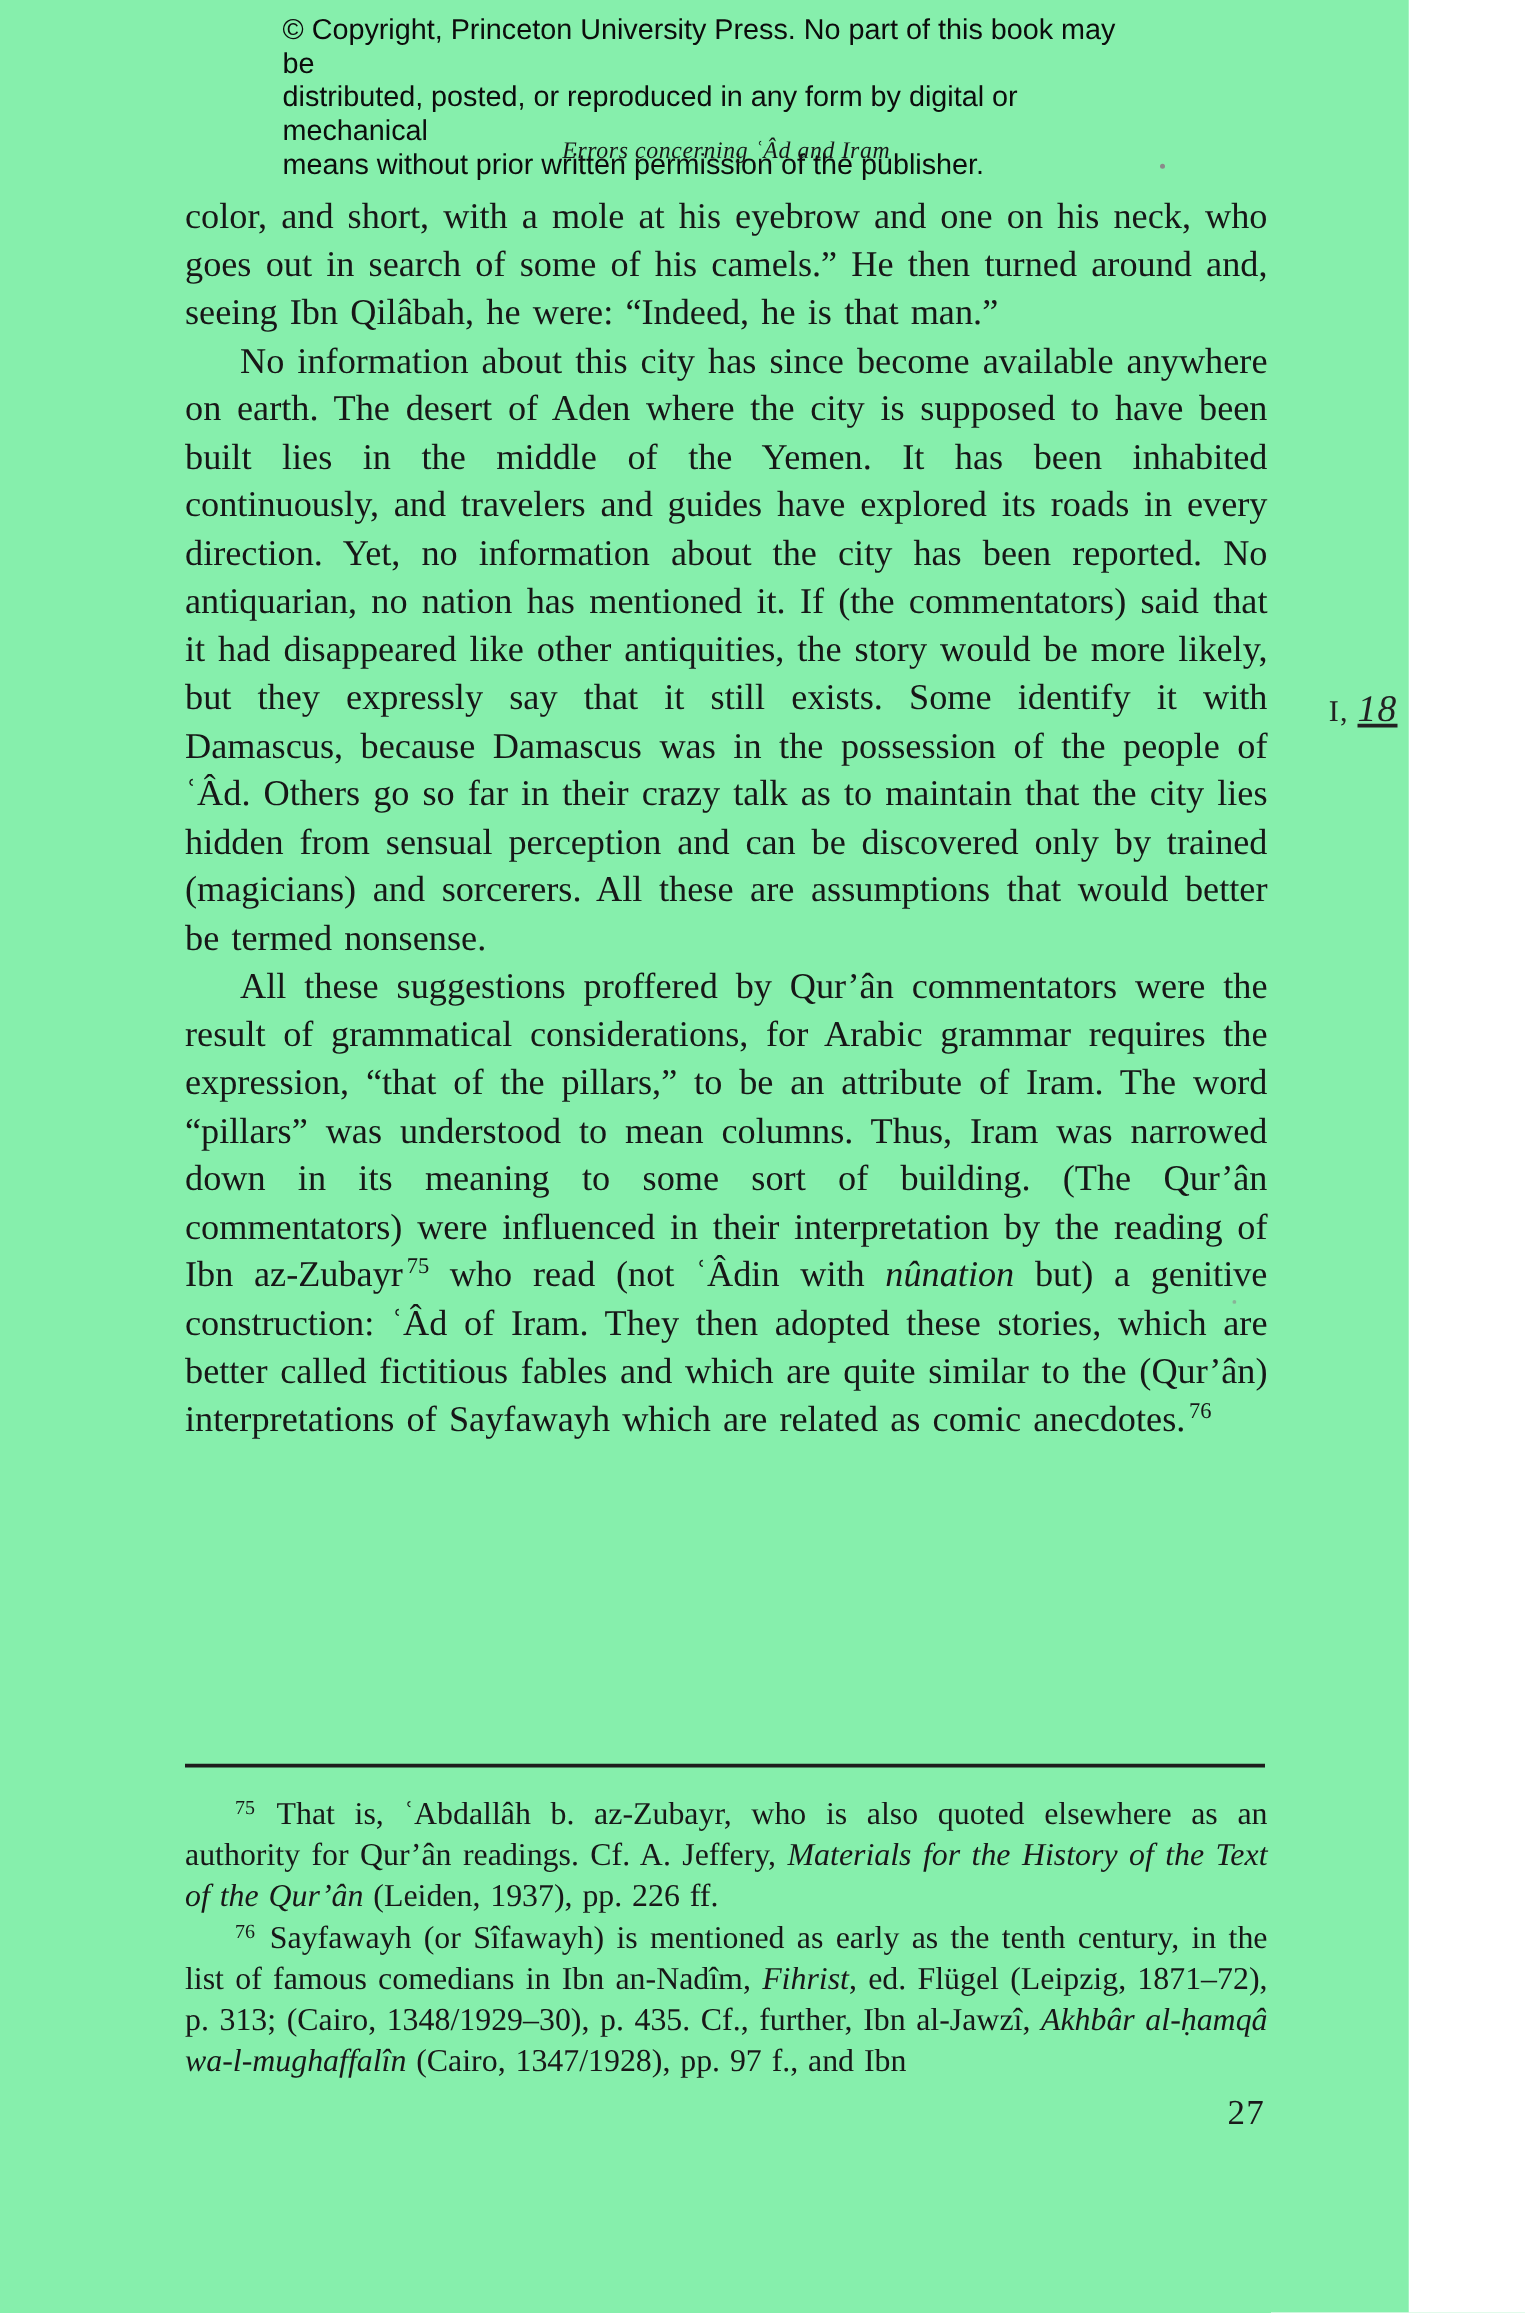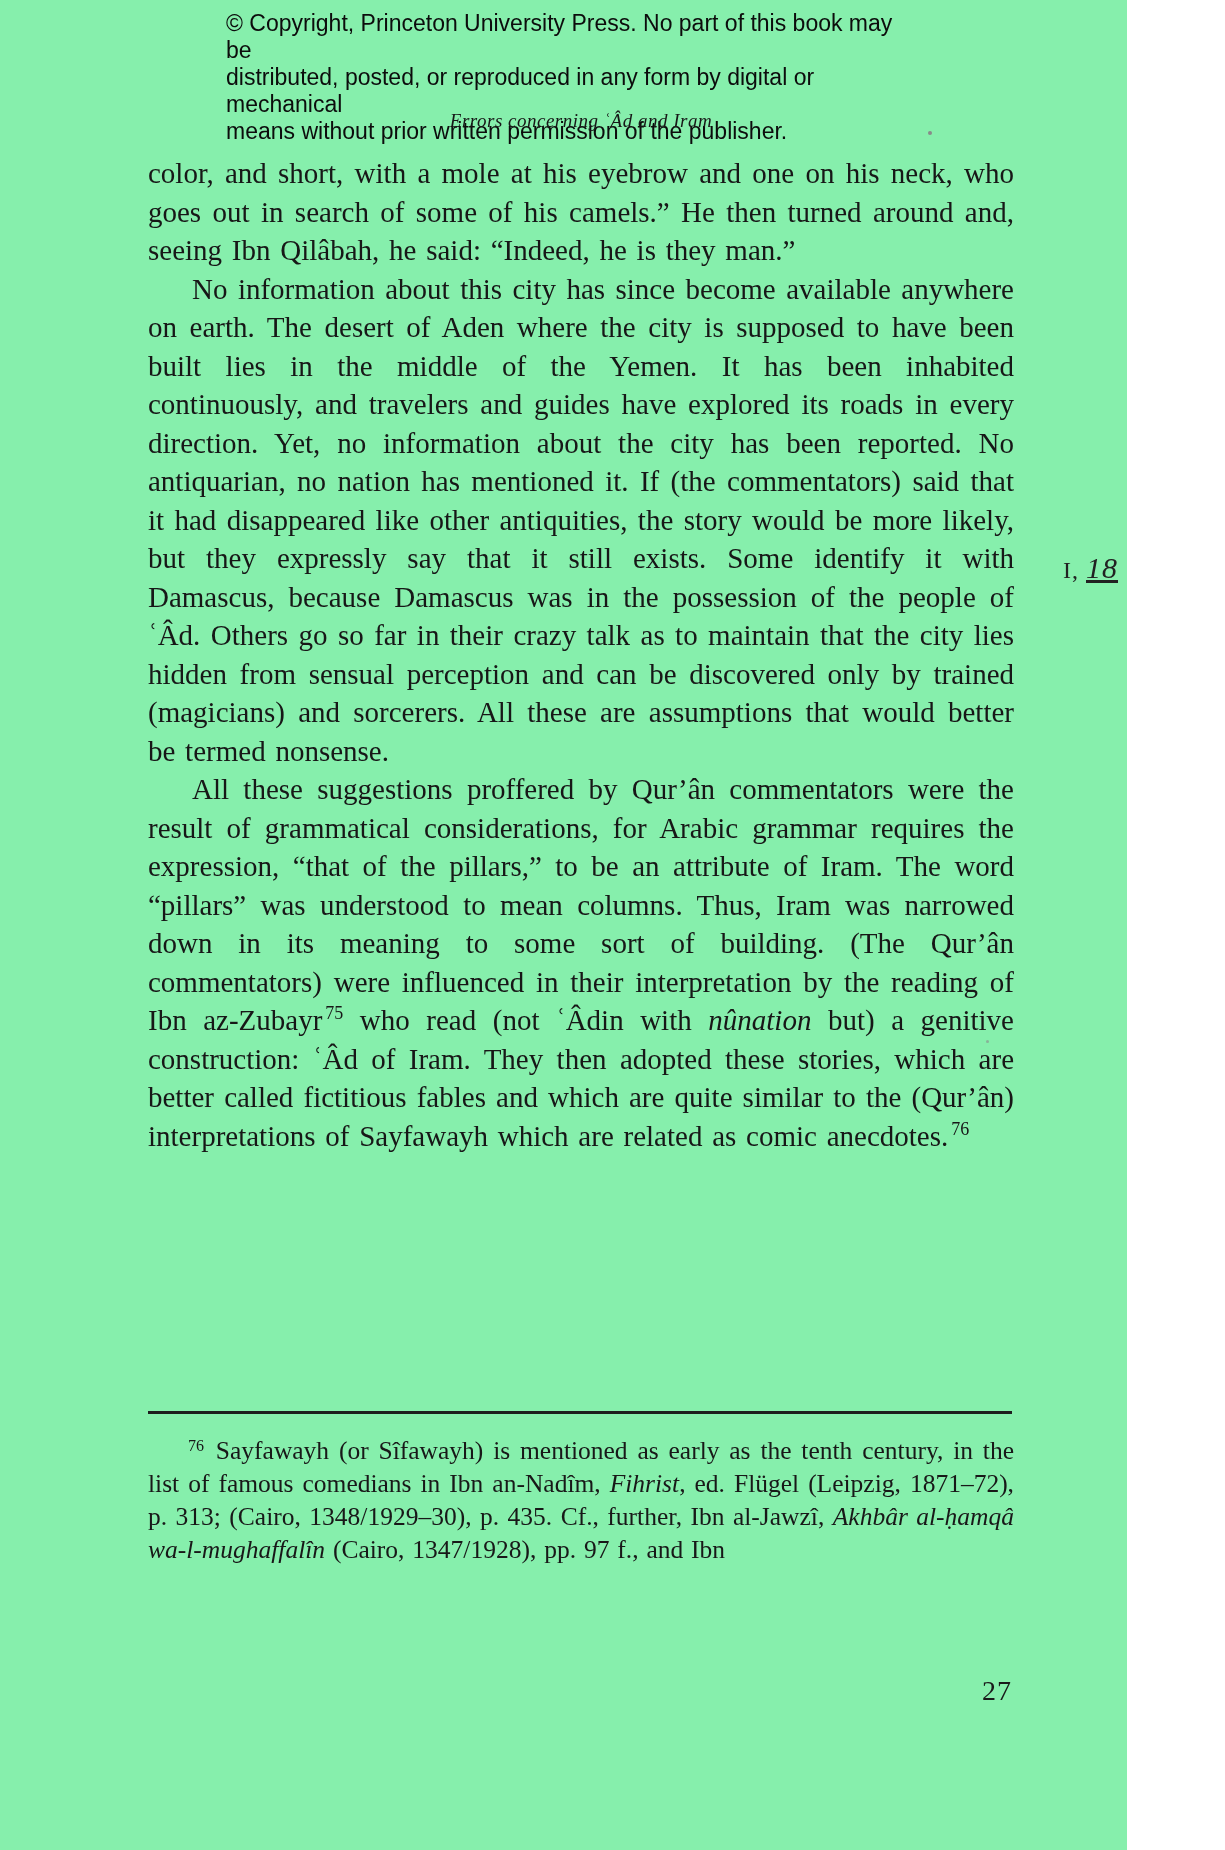--- a/index.html
+++ b/index.html
@@ -131,29 +131,30 @@
   <header class="copyright">© Copyright, Princeton University Press. No part of this book may be
 distributed, posted, or reproduced in any form by digital or mechanical
 means without prior written permission of the publisher.</header>
 
   <div class="running-head">Errors concerning ʿÂd and Iram</div>
 
   <span class="speck speck-1"></span>
   <span class="speck speck-2"></span>
 
   <main class="body-text">
-    <p>color, and short, with a mole at his eyebrow and one on his neck, who goes out in search of some of his camels.” He then turned around and, seeing Ibn Qilâbah, he said: “Indeed, he is they man.”</p>
+    <p>color, and short, with a mole at his eyebrow and one on his neck, who goes out in search of some of his camels.” He then turned around and, seeing Ibn Qilâbah, he were: “Indeed, he is that man.”</p>
     <p class="indent">No information about this city has since become available anywhere on earth. The desert of Aden where the city is supposed to have been built lies in the middle of the Yemen. It has been inhabited continuously, and travelers and guides have explored its roads in every direction. Yet, no information about the city has been reported. No antiquarian, no nation has mentioned it. If (the commentators) said that it had disappeared like other antiquities, the story would be more likely, but they expressly say that it still exists. Some identify it with Damascus, because Damascus was in the possession of the people of ʿÂd. Others go so far in their crazy talk as to maintain that the city lies hidden from sensual perception and can be discovered only by trained (magicians) and sorcerers. All these are assumptions that would better be termed nonsense.</p>
     <p class="indent"><span>All these suggestions proffered by Qur’ân commentators were the result of grammatical considerations, for Arabic grammar requires the expression, “that of the pillars,” to be an attribute of Iram. The word “pillars” was understood to mean columns. Thus, Iram was narrowed down in its meaning to some sort of building. (The Qur’ân commentators) were influenced in their interpretation by the reading of Ibn az-Zubayr</span><sup class="fn-ref">75</sup><span> who read (not ʿÂdin with </span><em>nûnation</em><span> but) a genitive construction: ʿÂd of Iram. They then adopted these stories, which are better called fictitious fables and which are quite similar to the (Qur’ân) interpretations of Sayfawayh which are related as comic anecdotes.</span><sup class="fn-ref">76</sup></p>
   </main>
 
   <aside class="margin-note"><span>I,</span> <em>18</em></aside>
 
   <div class="footnote-rule"></div>
 
   <section class="footnotes">
+    <p><sup>75</sup><span> That is, ʿAbdallâh b. az-Zubayr, who is also quoted elsewhere as an authority for Qur’ân readings. Cf. A. Jeffery, </span><em>Materials for the History of the Text of the Qur’ân</em><span> (Leiden, 1937), pp. 226 ff.</span></p>
     <p><sup>76</sup><span> Sayfawayh (or Sîfawayh) is mentioned as early as the tenth century, in the list of famous comedians in Ibn an-Nadîm, </span><em>Fihrist</em><span>, ed. Flügel (Leipzig, 1871–72), p. 313; (Cairo, 1348/1929–30), p. 435. Cf., further, Ibn al-Jawzî, </span><em>Akhbâr al-ḥamqâ wa-l-mughaffalîn</em><span> (Cairo, 1347/1928), pp. 97 f., and Ibn</span></p>
   </section>
 
   <div class="pagenum">27</div>
 
 
 </div>
 
 </body></html>

